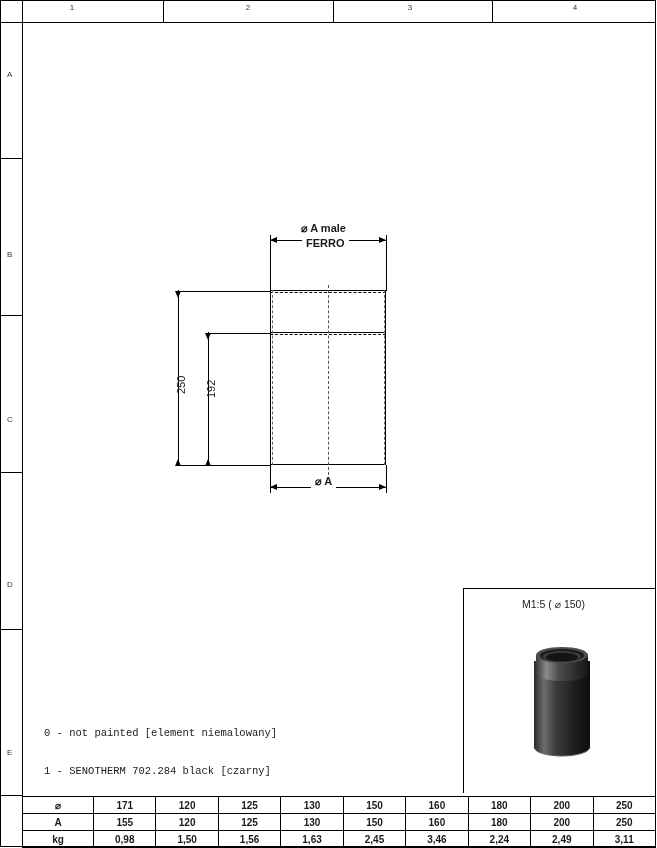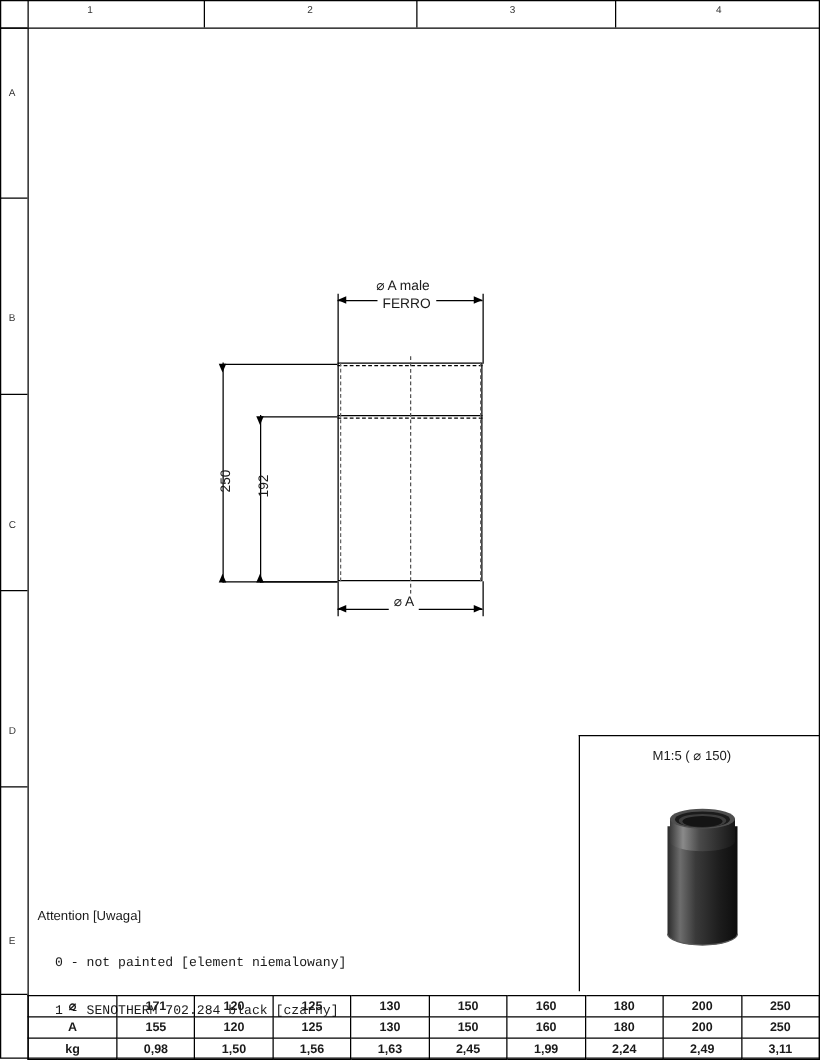--- a/index.html
+++ b/index.html
@@ -128,20 +128,21 @@
     position: absolute;
     font-size: 11px;
     transform: rotate(-90deg);
     transform-origin: left top;
     white-space: nowrap;
   }
   .hlabel {
     position: absolute;
     font-size: 11px;
     white-space: nowrap;
+    font-weight: bold;
   }
   .arrow-left, .arrow-right {
     position: absolute;
     width: 0; height: 0;
   }
   .arrow-left {
     border-top: 3px solid transparent;
     border-bottom: 3px solid transparent;
     border-right: 7px solid #000;
   }
@@ -288,21 +289,20 @@
   <div class="vlabel" style="left:205px; top:398px;">192</div>
 
   <div class="dimline-v" style="left:270px; top:465px; height:28px;"></div>
   <div class="dimline-v" style="left:386px; top:465px; height:28px;"></div>
   <div class="dimline-h" style="left:270px; top:487px; width:116px;"></div>
   <div class="arrow-left" style="left:270px; top:484px;"></div>
   <div class="arrow-right" style="left:379px; top:484px;"></div>
   <div class="hlabel" style="left:311px; top:475px; background:#fff; padding:0 4px;">⌀ A</div>
 
   <div class="notes">
-    <div>Attention [Uwaga]</div>
     <div class="notes-indent">0 - not painted [element niemalowany]</div>
     <div class="notes-indent">1 - SENOTHERM 702.284 black [czarny]</div>
     
     
     
   </div>
 
   <div class="detail-box"></div>
   <div class="detail-caption">M1:5 ( ⌀ 150)</div>
 
@@ -364,21 +364,21 @@
         <td>200</td>
         <td>250</td>
       </tr>
       <tr>
         <td class="col-first rowhead">kg</td>
         <td>0,98</td>
         <td>1,50</td>
         <td>1,56</td>
         <td>1,63</td>
         <td>2,45</td>
-        <td>1,99</td>
+        <td>3,46</td>
         <td>2,24</td>
         <td>2,49</td>
         <td>3,11</td>
       </tr>
     </tbody>
       </table>
   </div>
 
 </div>
 

